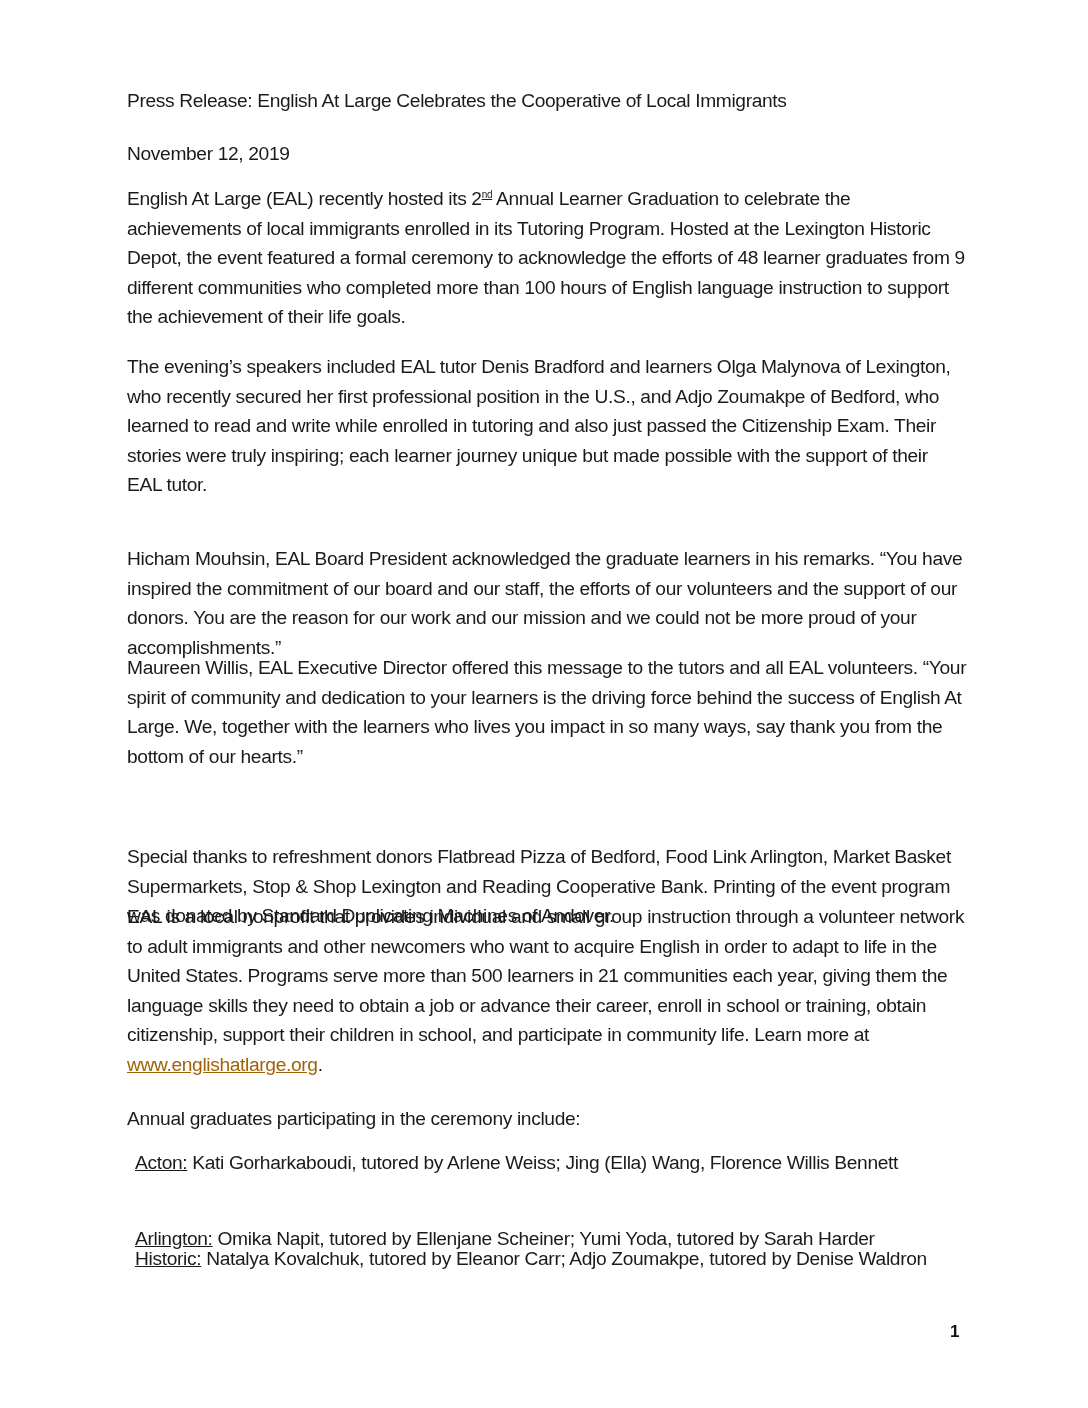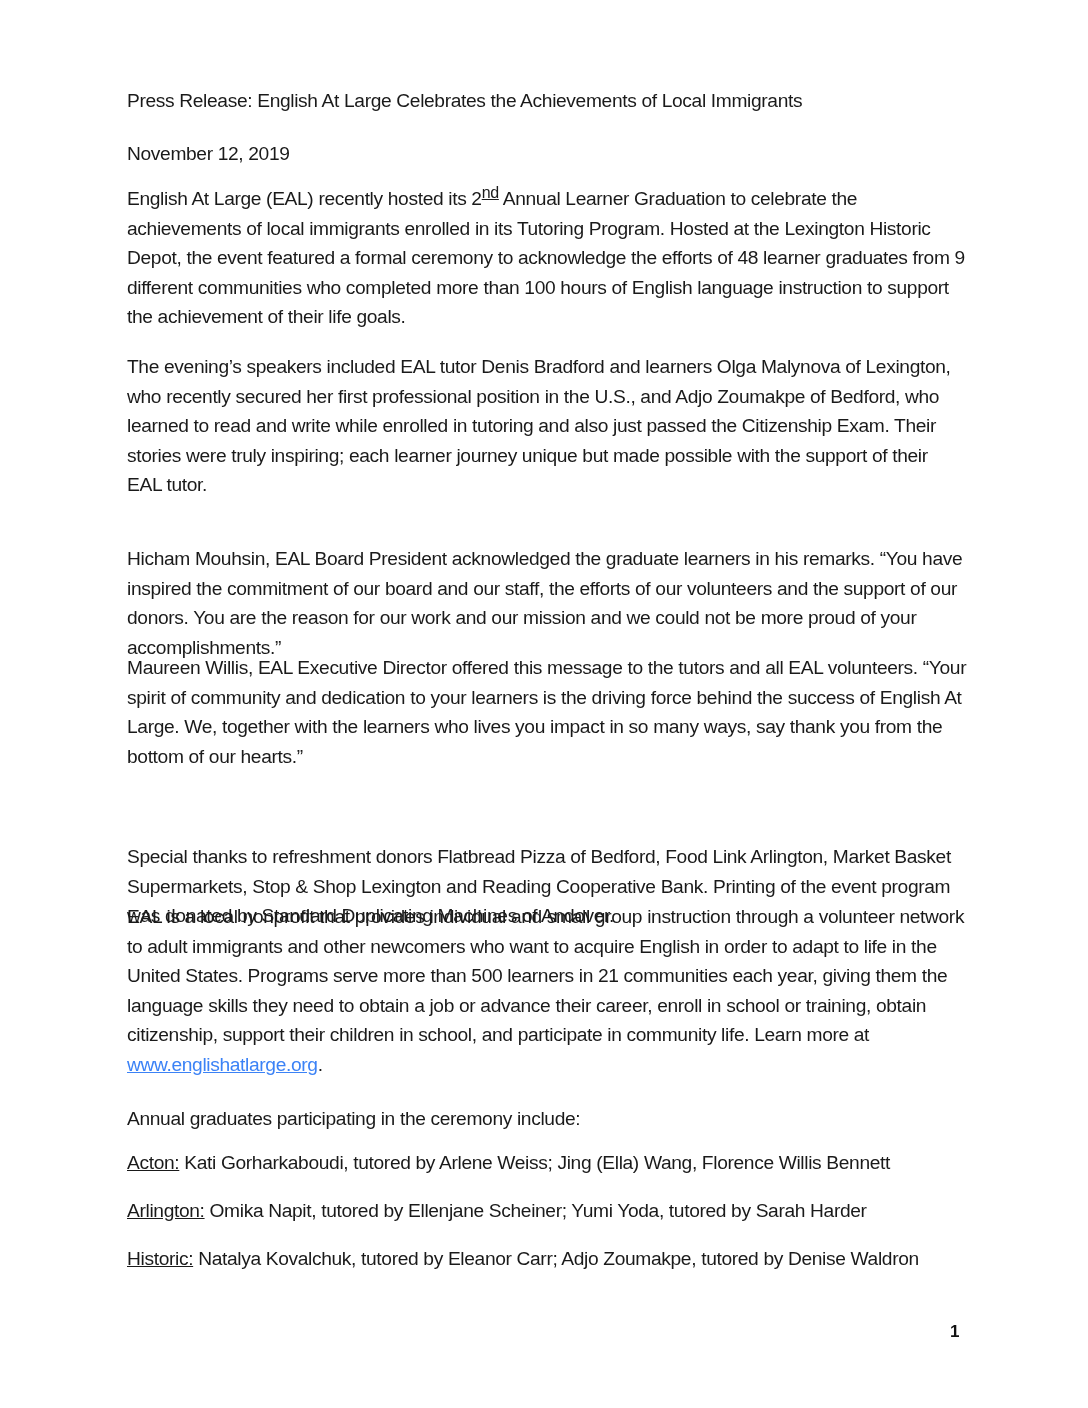--- a/index.html
+++ b/index.html
@@ -6,45 +6,45 @@
   body {
     width: 1088px; height: 1408px; position: relative; overflow: hidden;
     font-family: "Liberation Sans", sans-serif;
     color: #1a1a1a;
   }
   .page {
     position: absolute; left: 127px; top: 0; width: 840px;
     font-size: 19.2px; line-height: 29.6px; letter-spacing: -0.35px;
   }
   .para { position: absolute; left: 0; width: 840px; margin: 0; }
-  .sup { font-size: 16px; vertical-align: super; line-height: 0; text-decoration: underline; }
-  .link { color: #3b82f6; text-decoration: underline; }
-  .town { text-decoration: underline; }
+  .sup { font-size: 10px; vertical-align: super; line-height: 0; text-decoration: underline; }
+  .link { color: #a16207; text-decoration: underline; }
+  .town { text-decoration: underline; margin-left: 8px; }
   .pagenum {
     position: absolute; left: 950px; top: 1322px;
     font-family: "Liberation Sans", sans-serif; font-weight: bold;
     font-size: 17px; color: #111;
   }
 </style>
 </head>
 <body>
 
 <div class="page">
-  <p class="para" style="top:86px">Press Release:  English At Large Celebrates the Achievements of Local Immigrants</p>
+  <p class="para" style="top:86px">Press Release:  English At Large Celebrates the Cooperative of Local Immigrants</p>
   <p class="para" style="top:139px">November 12, 2019</p>
 
   <p class="para" style="top:184px"><span>English At Large (EAL) recently hosted its 2</span><span class="sup">nd</span><span> Annual Learner Graduation to celebrate the achievements of local immigrants enrolled in its Tutoring Program.  Hosted at the Lexington Historic Depot, the event featured a formal ceremony to acknowledge the efforts of 48 learner graduates from 9 different communities who completed more than 100 hours of English language instruction to support the achievement of their life goals.</span></p>
 
   <p class="para" style="top:352px">The evening’s speakers included EAL tutor Denis Bradford and learners Olga Malynova of Lexington, who recently secured her first professional position in the U.S., and Adjo Zoumakpe of Bedford, who learned to read and write while enrolled in tutoring and also just passed the Citizenship Exam.  Their stories were truly inspiring; each learner journey unique but made possible with the support of their EAL tutor.</p>
   <p class="para" style="top:544px">Hicham Mouhsin, EAL Board President acknowledged the graduate learners in his remarks. “You have inspired the commitment of our board and our staff, the efforts of our volunteers and the support of our donors.  You are the reason for our work and our mission and we could not be more proud of your accomplishments.”</p>
   <p class="para" style="top:653px">Maureen Willis, EAL Executive Director offered this message to the tutors and all EAL volunteers.  “Your spirit of community and dedication to your learners is the driving force behind the success of English At Large.  We, together with the learners who lives you impact in so many ways, say thank you from the bottom of our hearts.”</p>
   <p class="para" style="top:842px">Special thanks to refreshment donors Flatbread Pizza of Bedford, Food Link Arlington, Market Basket Supermarkets, Stop &amp; Shop Lexington and Reading Cooperative Bank.  Printing of the event program was donated by Standard Duplicating Machines of Andover.</p>
 
   <p class="para" style="top:902px"><span>EAL is a local nonprofit that provides individual and small group instruction through a volunteer network to adult immigrants and other newcomers who want to acquire English in order to adapt to life in the United States.  Programs serve more than 500 learners in 21 communities each year, giving them the language skills they need to obtain a job or advance their career, enroll in school or training, obtain citizenship, support their children in school, and participate in community life.  Learn more at </span><span class="link">www.englishatlarge.org</span><span>.</span></p>
 
   <p class="para" style="top:1104px">Annual graduates participating in the ceremony include:</p>
 
   <p class="para" style="top:1148px"><span class="town">Acton:</span><span>  Kati Gorharkaboudi, tutored by Arlene Weiss; Jing (Ella) Wang, Florence Willis Bennett</span></p>
-  <p class="para" style="top:1196px"><span class="town">Arlington:</span><span>  Omika Napit, tutored by Ellenjane Scheiner; Yumi Yoda, tutored by Sarah Harder</span></p>
+  <p class="para" style="top:1224px"><span class="town">Arlington:</span><span>  Omika Napit, tutored by Ellenjane Scheiner; Yumi Yoda, tutored by Sarah Harder</span></p>
   <p class="para" style="top:1244px"><span class="town">Historic:</span><span>  Natalya Kovalchuk, tutored by Eleanor Carr; Adjo Zoumakpe, tutored by Denise Waldron</span></p>
 </div>
 
 <div class="pagenum">1</div>
 
 </body></html>

